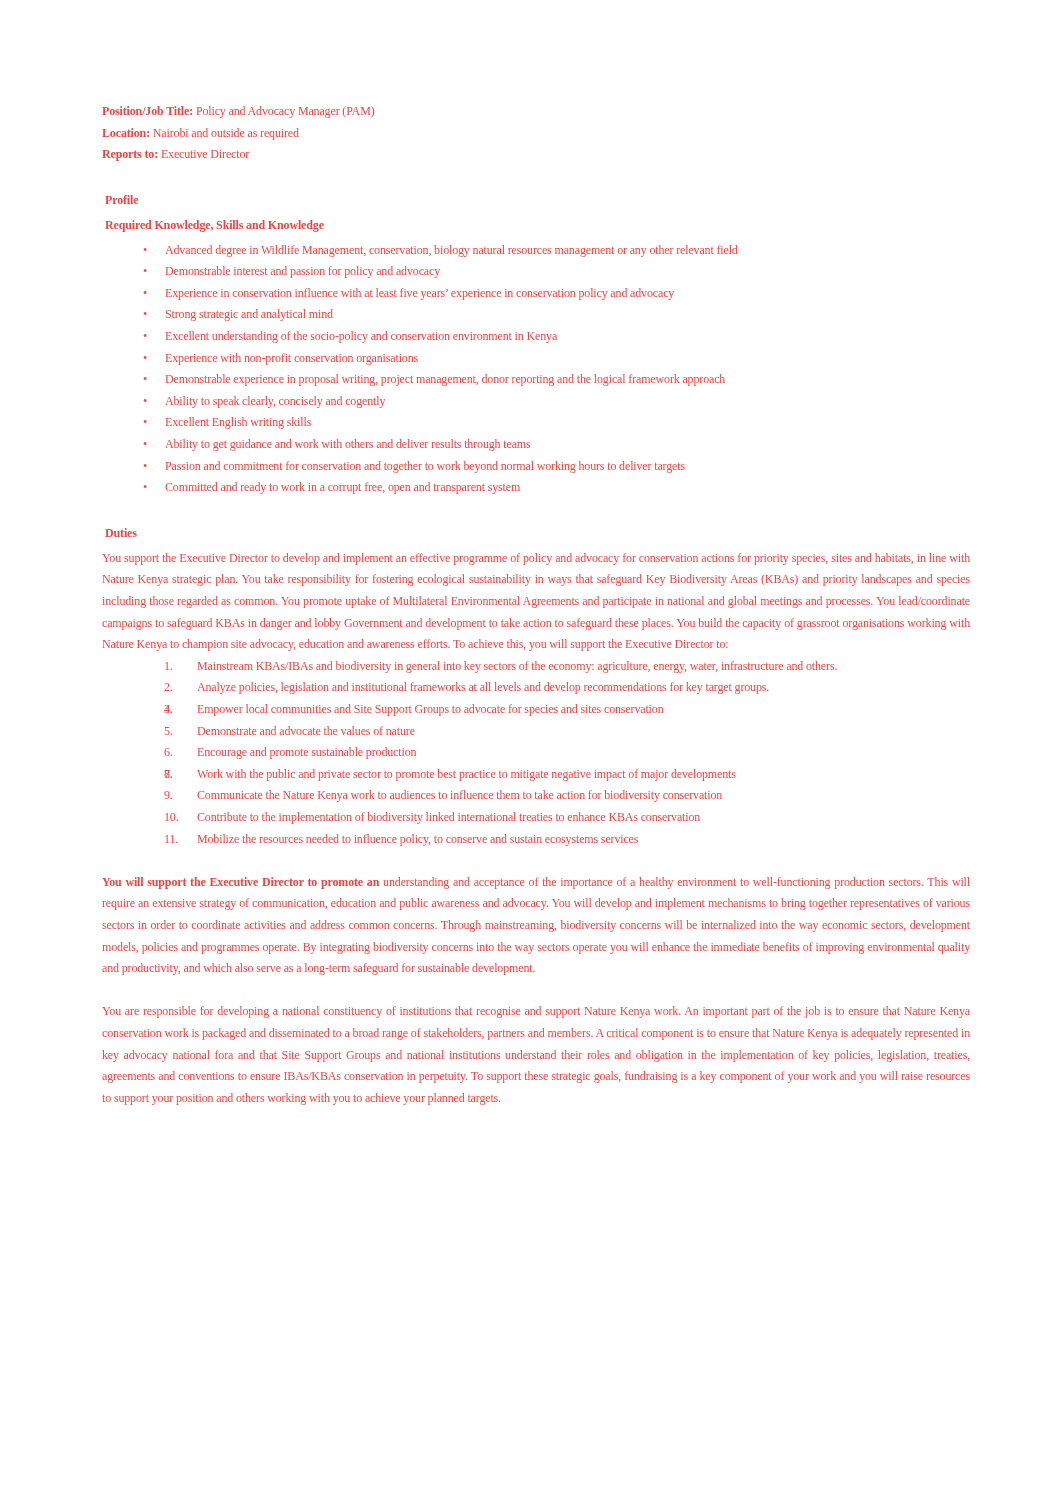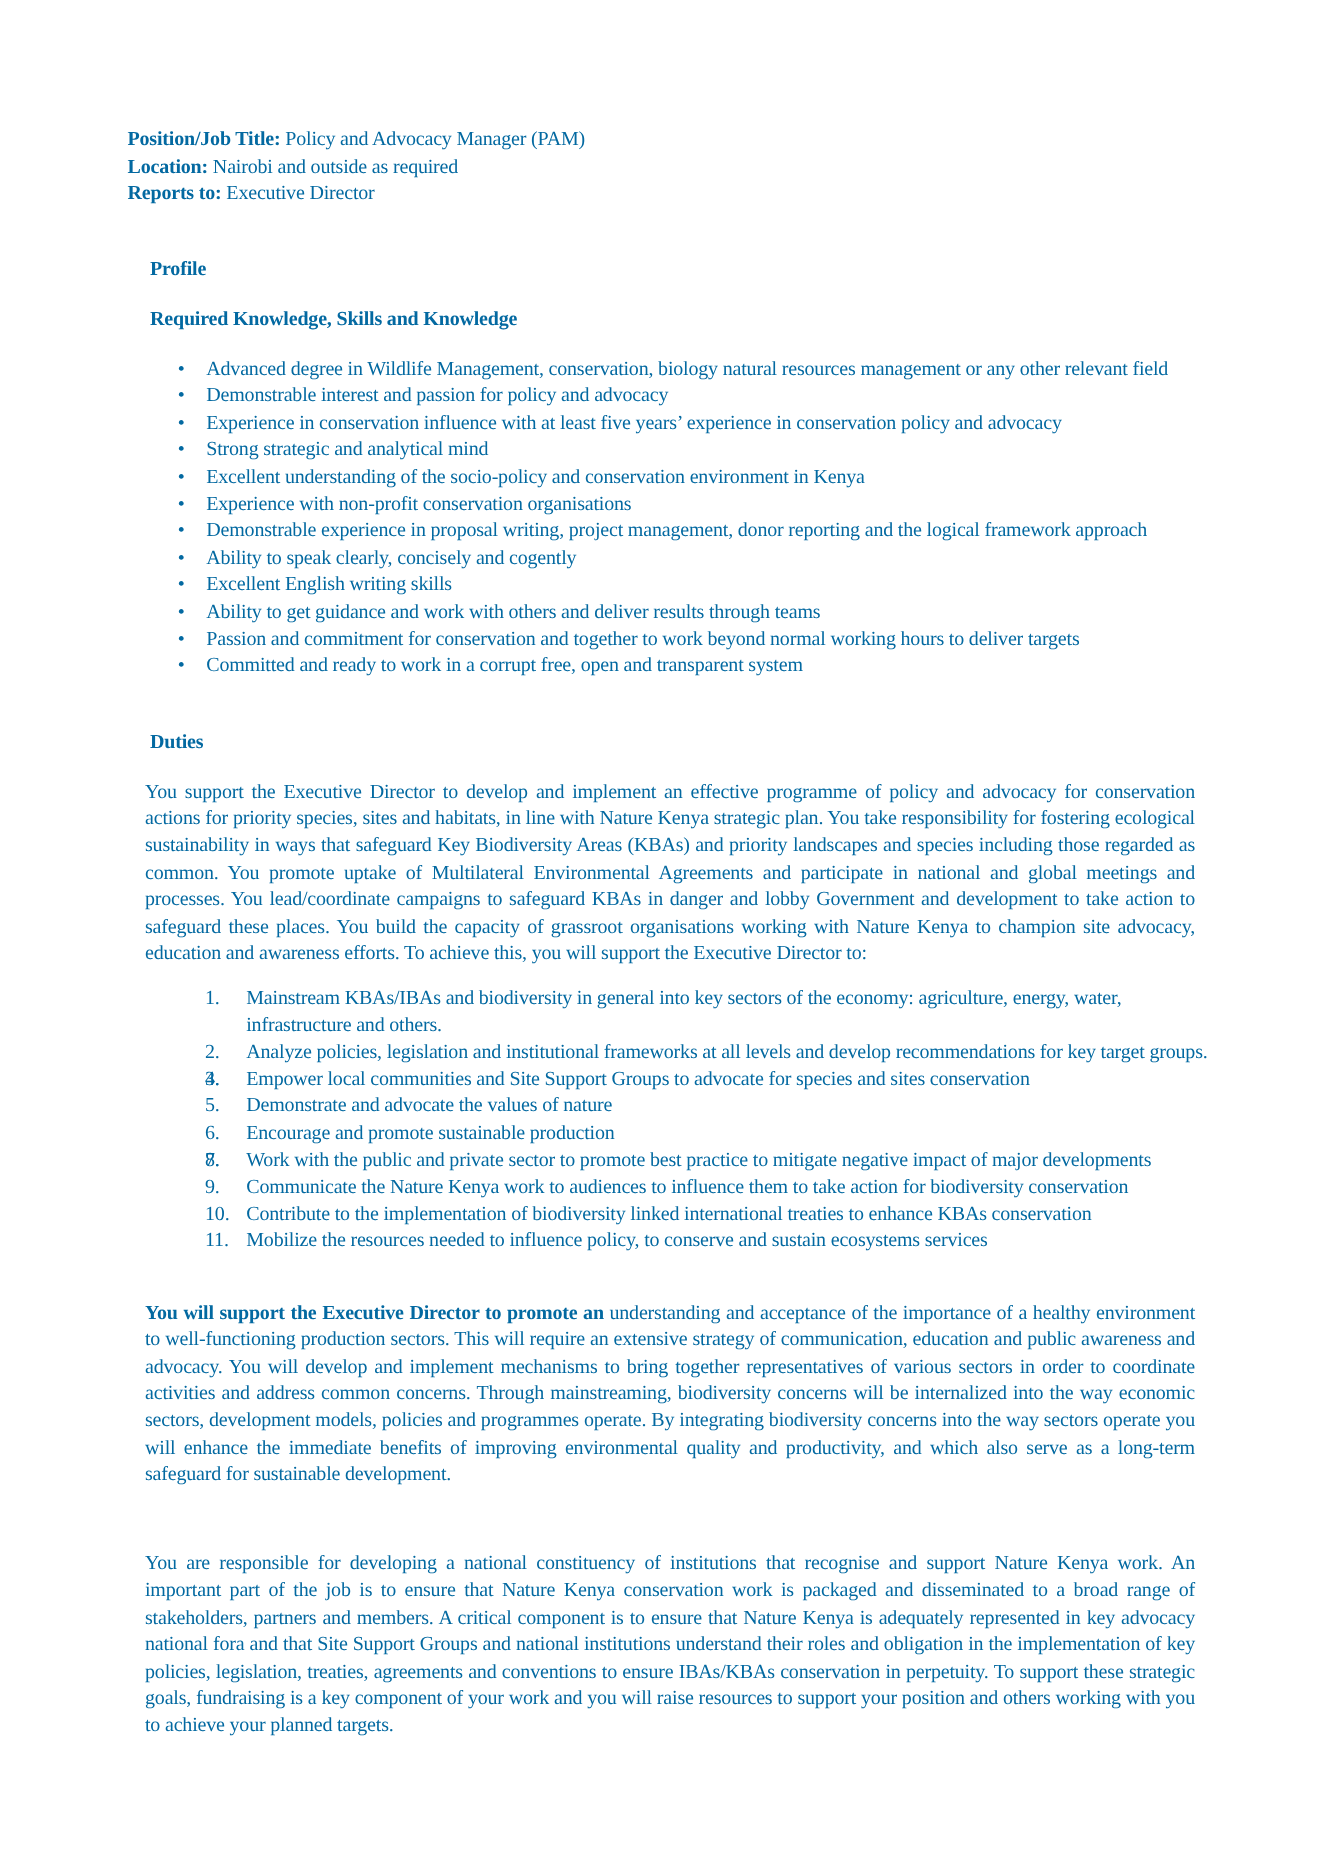--- a/index.html
+++ b/index.html
@@ -1,35 +1,35 @@
 <!DOCTYPE html>
 <html><head>
 <meta charset="utf-8">
 <style>
   html, body { margin: 0; padding: 0; background: #ffffff; }
   body { width: 1058px; height: 1497px; position: relative; overflow: hidden; }
   .page {
     position: absolute; left: 102px; top: 101px; width: 868px;
     font-family: "Liberation Serif", "DejaVu Serif", serif;
-    font-size: 16px; line-height: 21.6px; color: #0369a1;
+    font-size: 12px; line-height: 21.6px; color: #ef4444;
     letter-spacing: -0.15px;
   }
   .hdr-line { margin: 0; white-space: nowrap; }
   .b { font-weight: bold; }
   .gap { height: 21.6px; }
-  .section-title { margin: 18px; font-weight: bold; }
+  .section-title { margin: 3px; font-weight: bold; }
   ul.bullets { list-style: none; margin: 0; padding: 0 0 0 63px; }
   ul.bullets li { position: relative; margin: 0; padding-right: 0; }
   ul.bullets li .bullet {
     position: absolute; left: -25px; top: 0; width: 10px; text-align: center;
   }
   ol.duties { list-style: none; margin: 0; padding: 0 0 0 95px; }
   ol.duties li { position: relative; margin: 0; }
   ol.duties li .num { position: absolute; left: -33px; top: 0; width: 28px; }
-  p.para { margin: 14px; text-align: justify; }
+  p.para { margin: 0; text-align: justify; }
 </style>
 </head>
 <body>
 
 <div class="page">
 
   <p class="hdr-line">
     <span class="b">Position/Job Title:</span>
     <span>Policy and Advocacy Manager (PAM)</span>
   </p>

